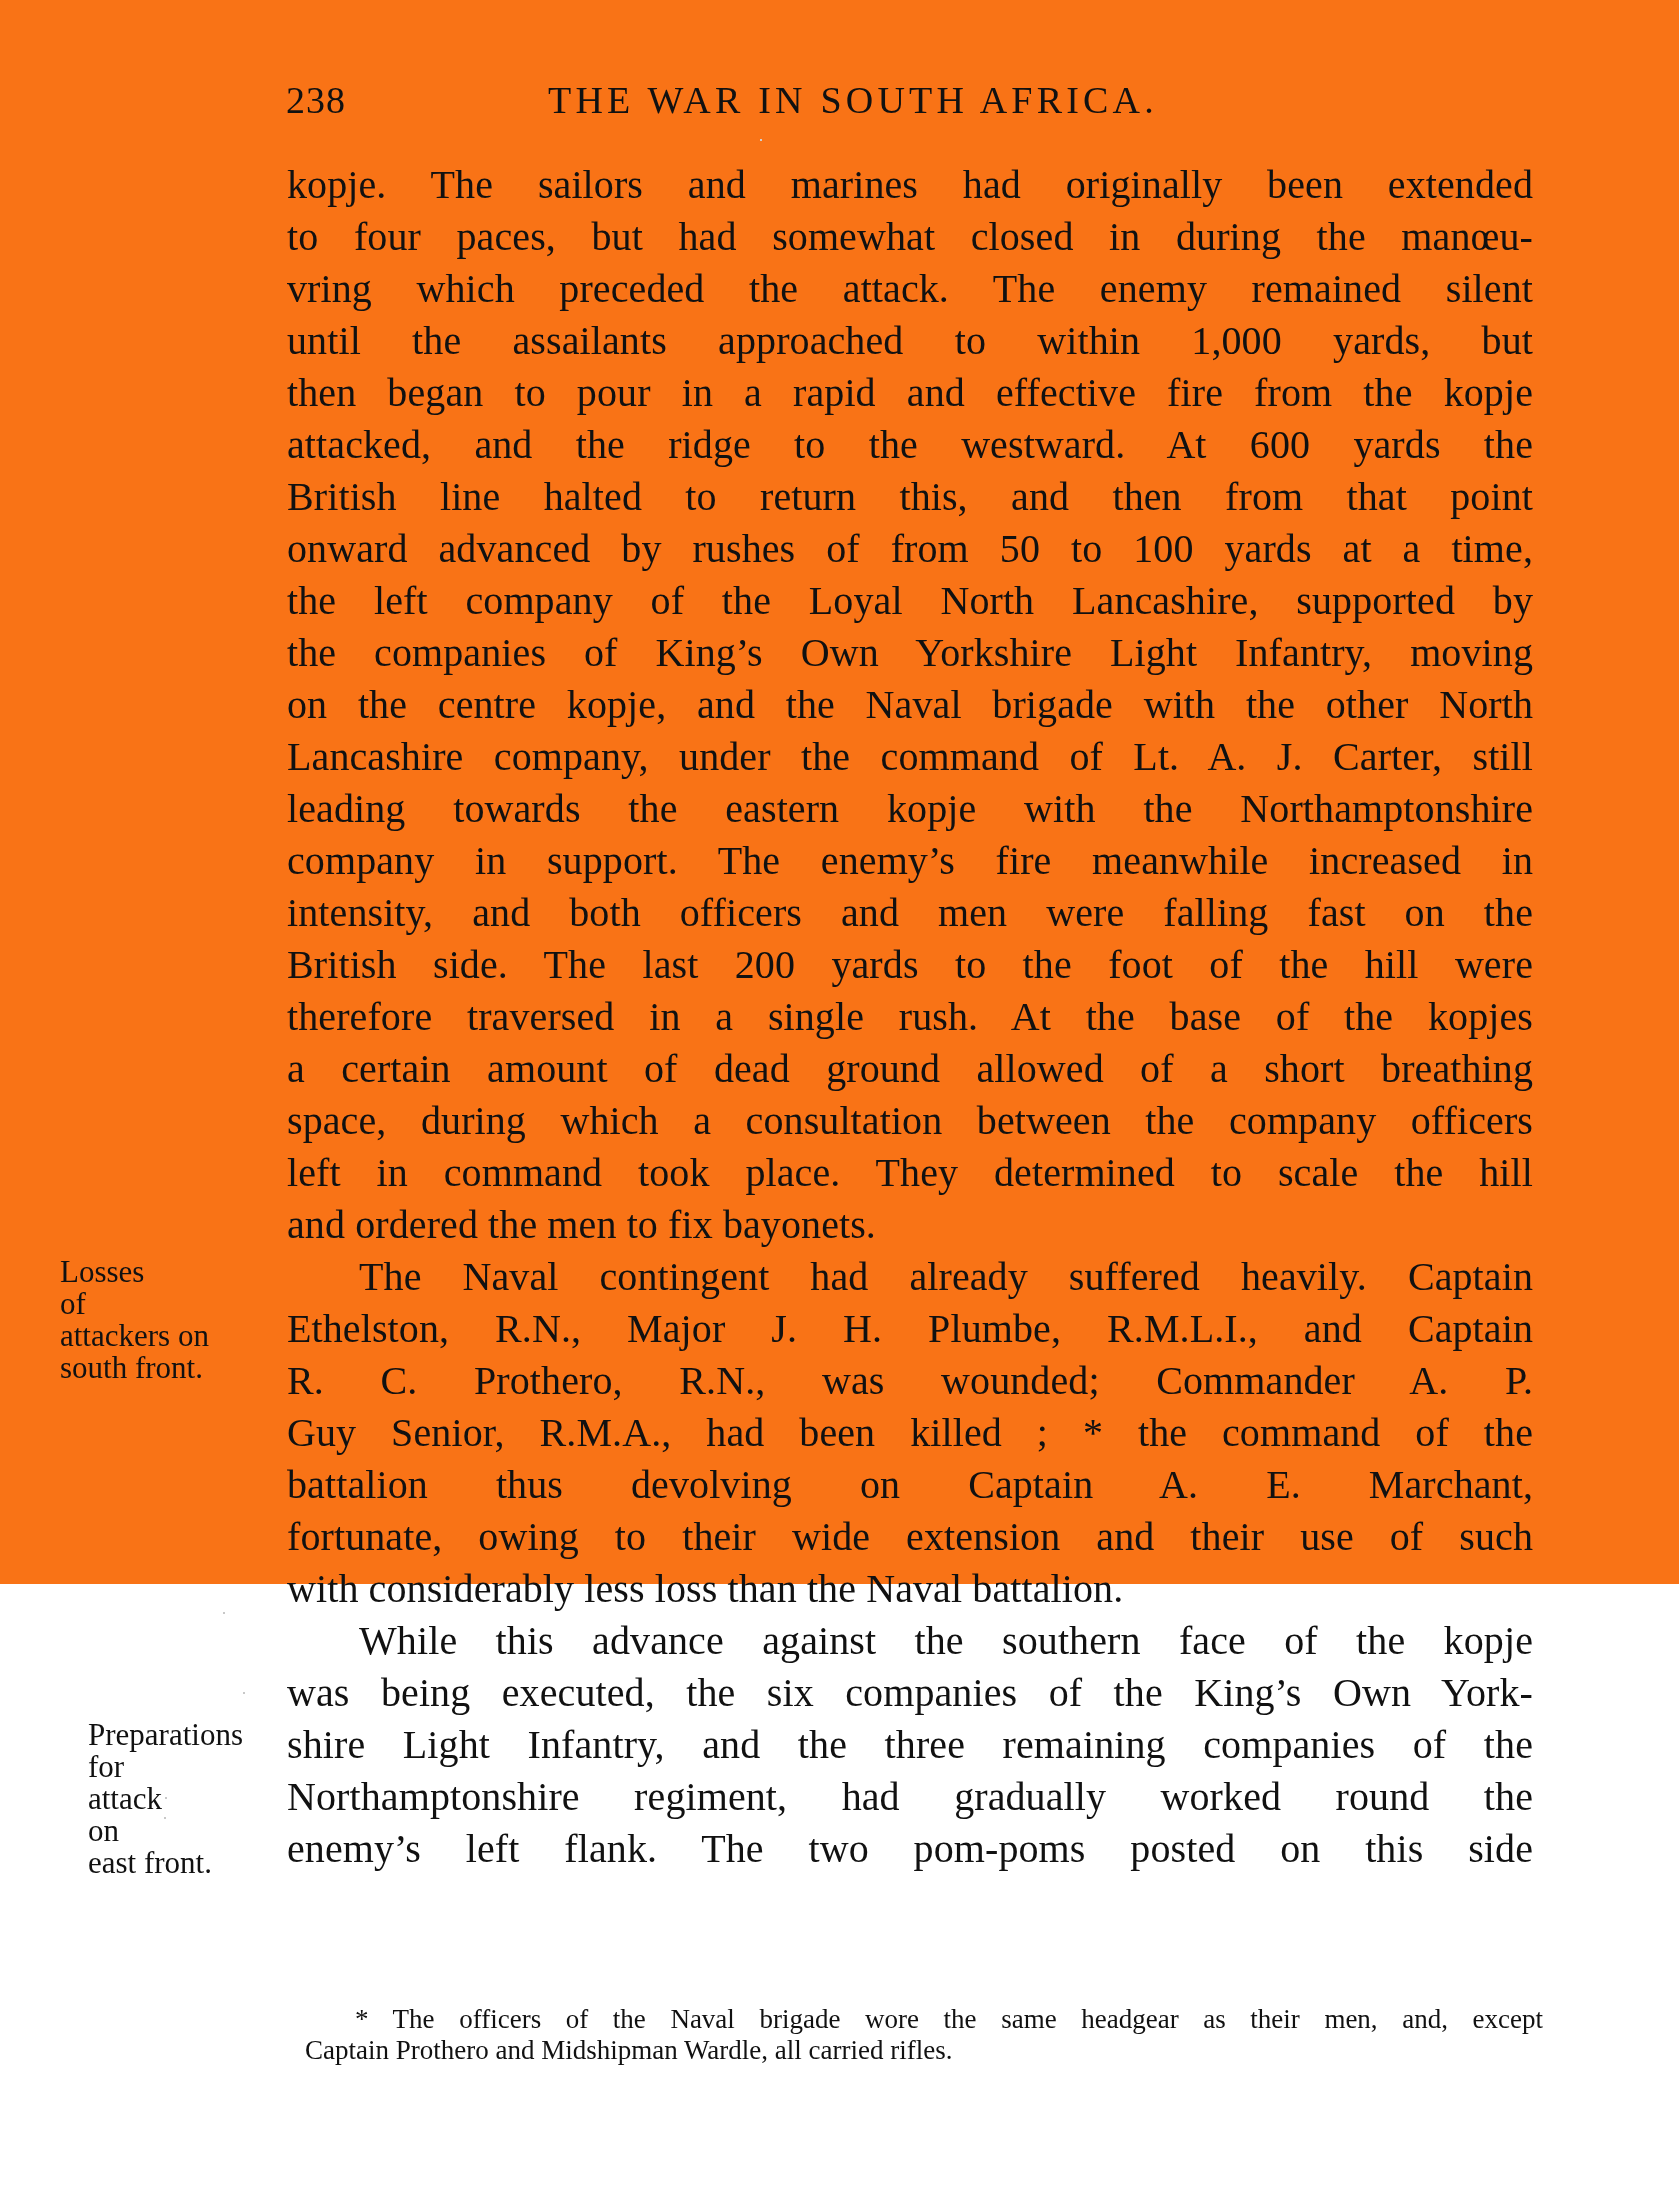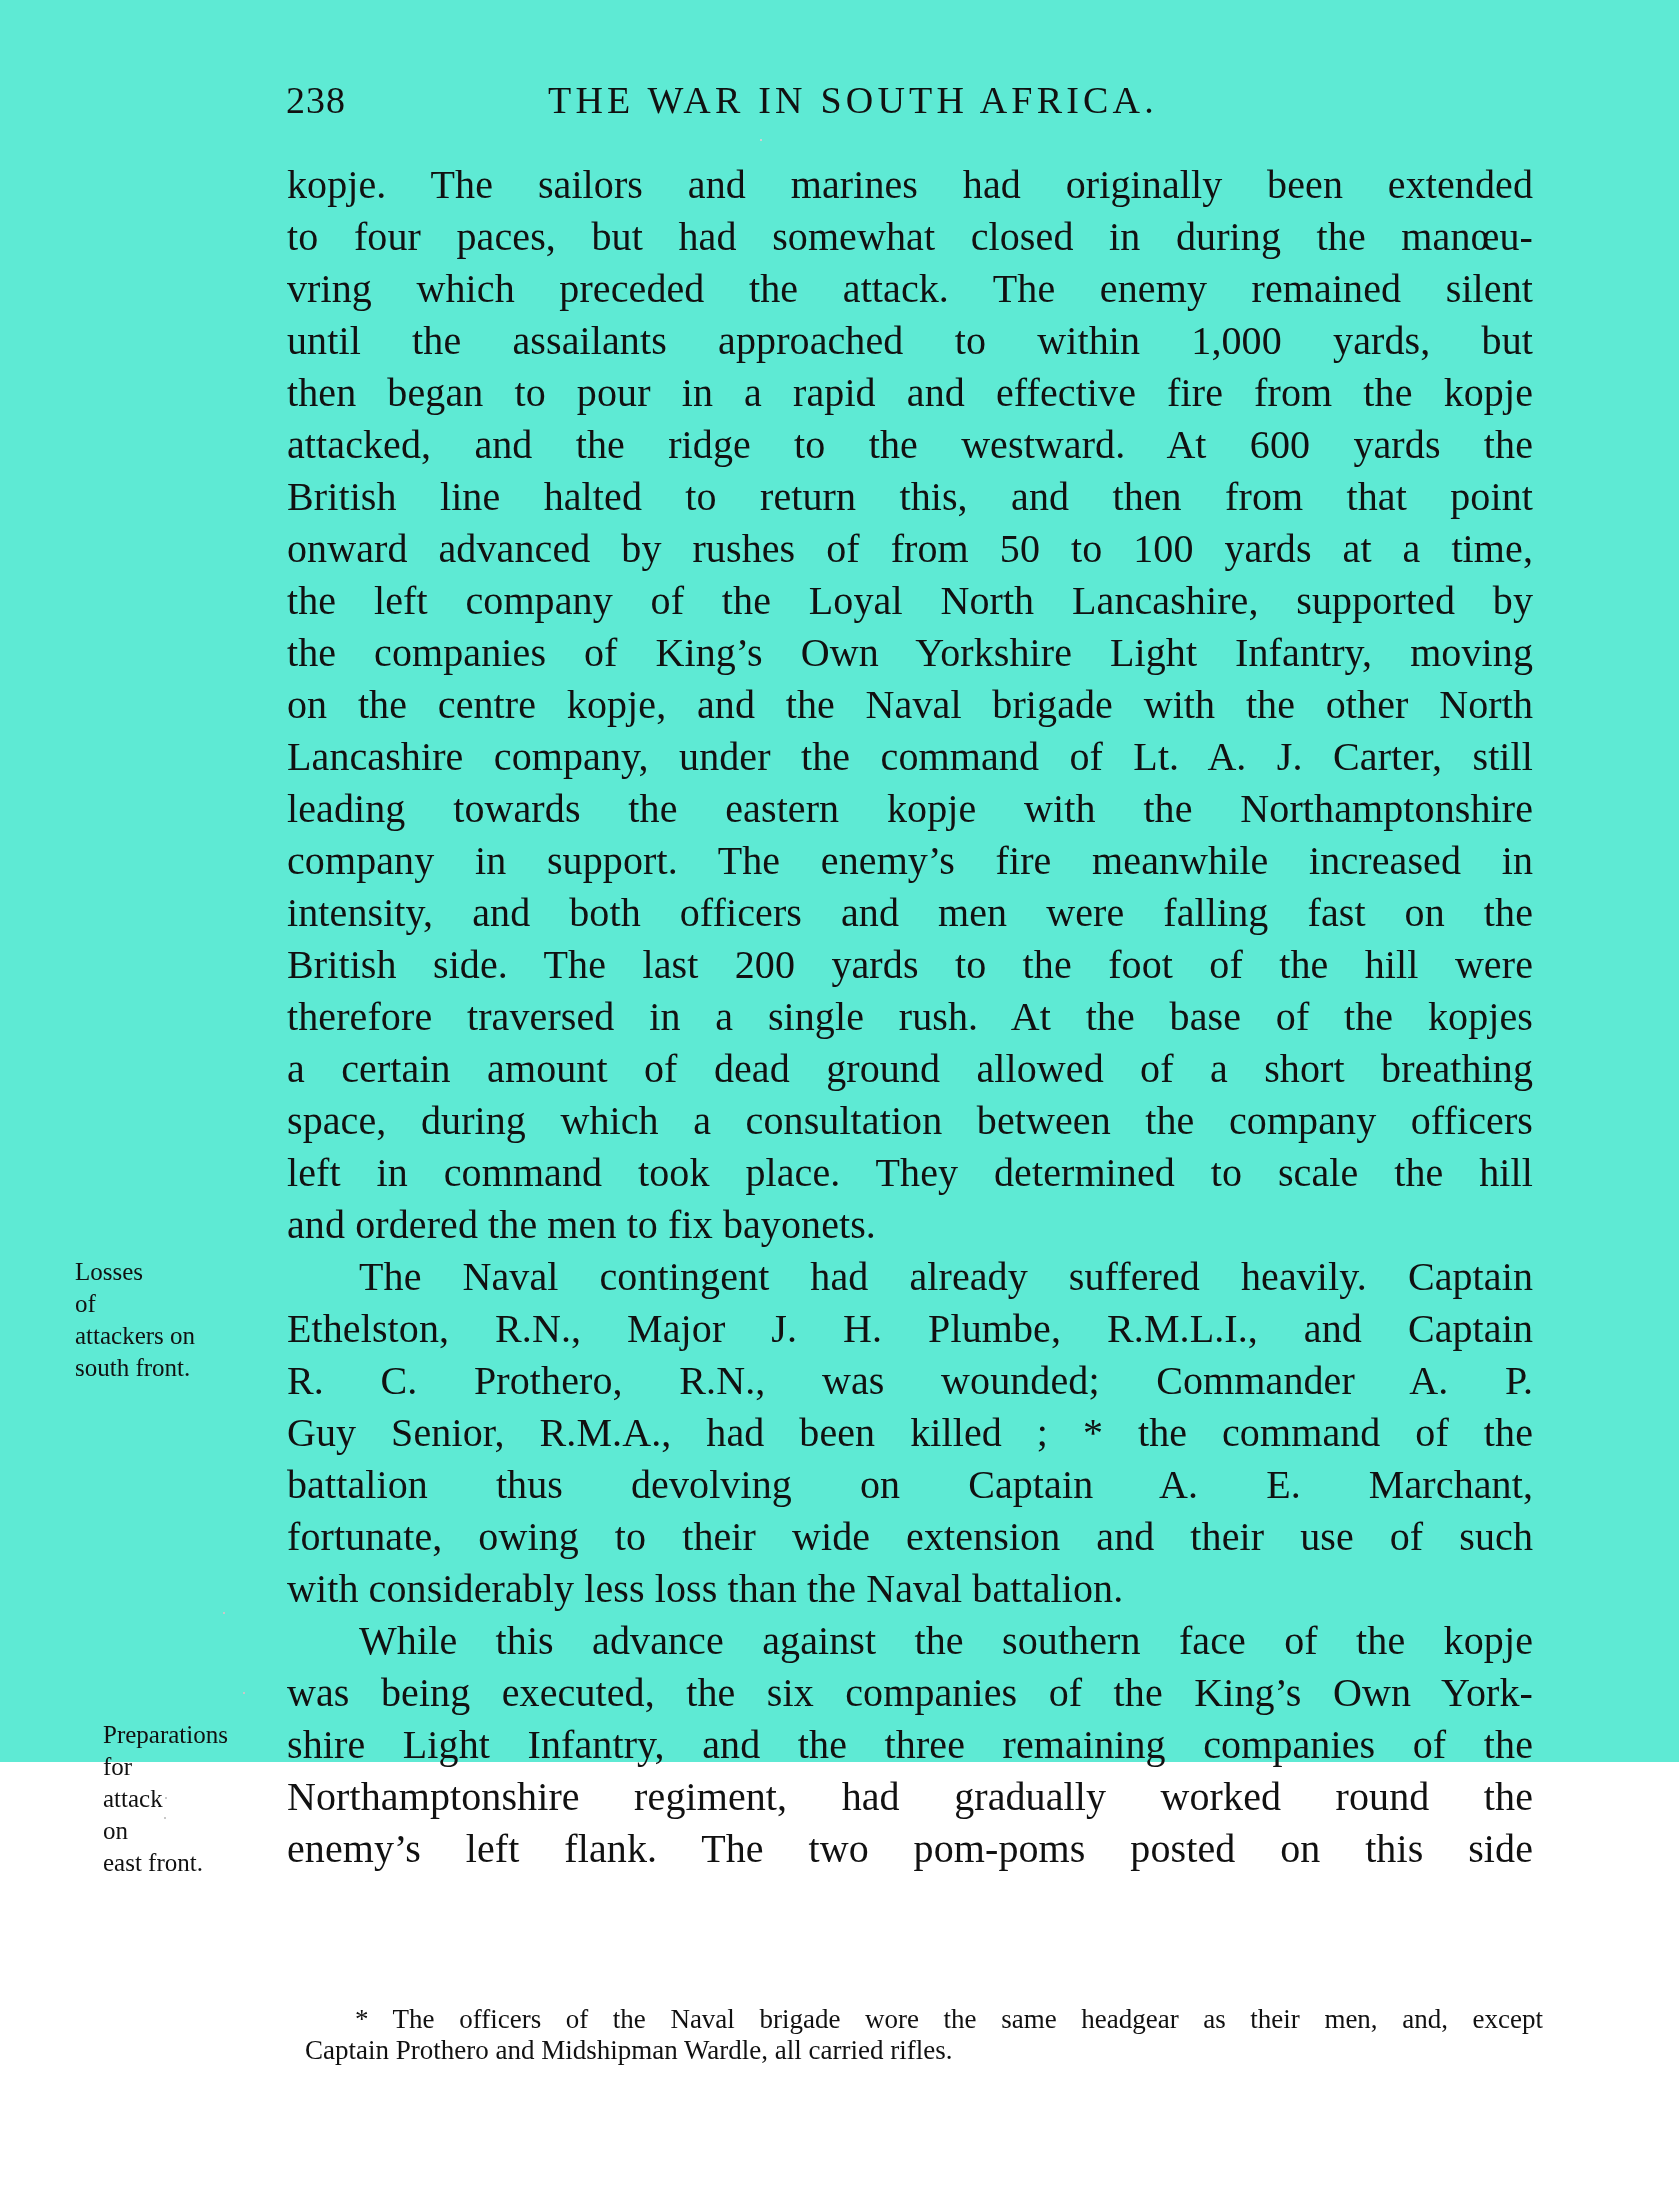--- a/index.html
+++ b/index.html
@@ -13,22 +13,22 @@
       position: relative;
       overflow: hidden;
       color: #111111;
       font-family: "Liberation Serif", "DejaVu Serif", serif;
     }
     .page {
       position: absolute;
       left: 0;
       top: 0;
       width: 1680px;
-      height: 1762px;
-      background: #5eead4;
+      height: 1584px;
+      background: #f97316;
     }
     
     .running-header {
       position: absolute;
       left: 286px;
       top: 76px;
       width: 995px;
       height: 48px;
     }
     .page-number {
@@ -78,23 +78,23 @@
     .line.indent {
       padding-left: 72px;
     }
     .line.last {
       text-align-last: left;
     }
 
     
     .sidenote {
       position: absolute;
-      left: 75px;
+      left: 60px;
       width: 199px;
-      font-size: 25px;
+      font-size: 31px;
       line-height: 32px;
     }
     .sidenote span {
       display: block;
       white-space: nowrap;
     }
     .sidenote-1 { top: 1256px; }
     .sidenote-2 { top: 1719px; margin-left: 28px; }
 
     .speck {

